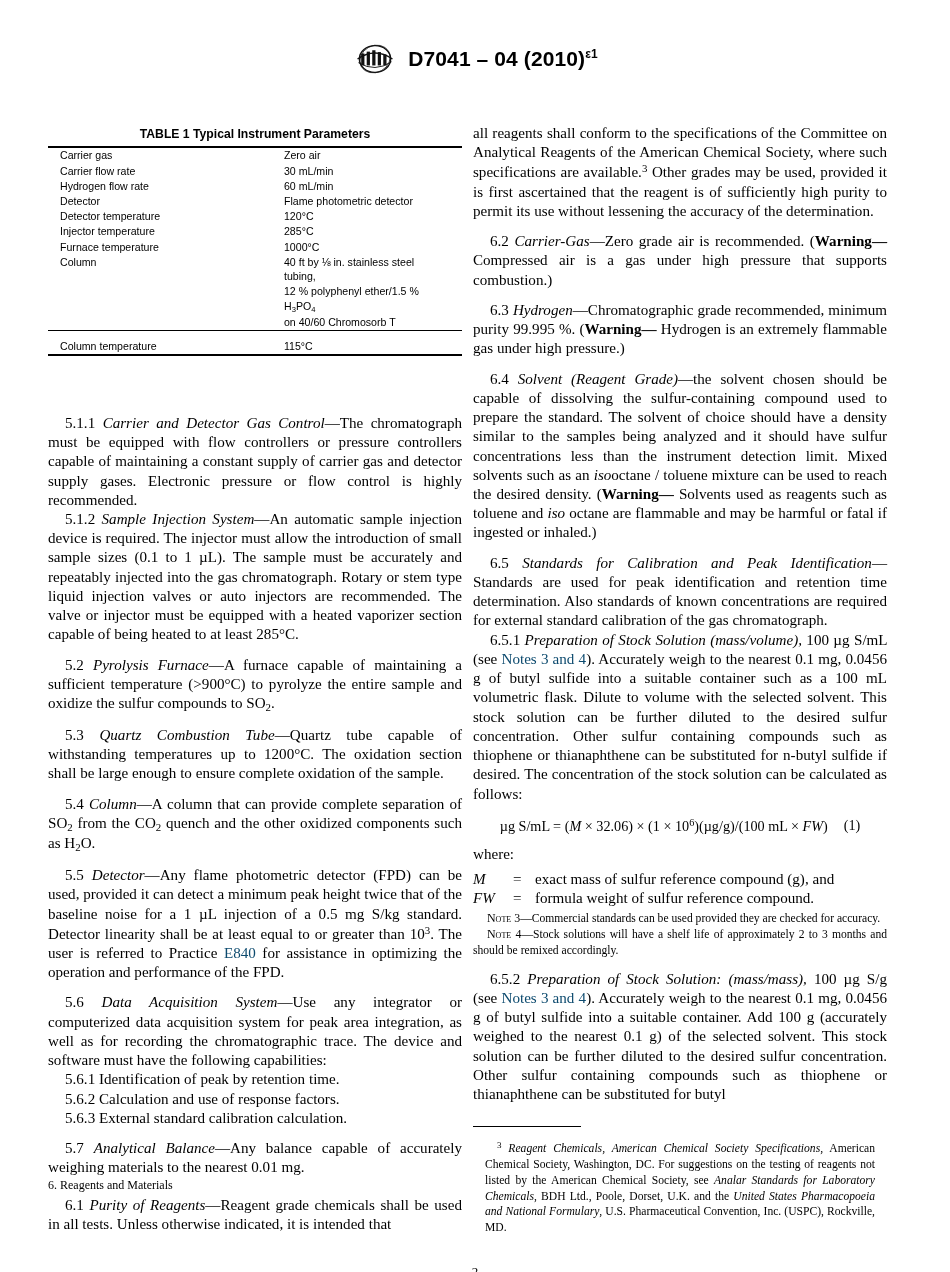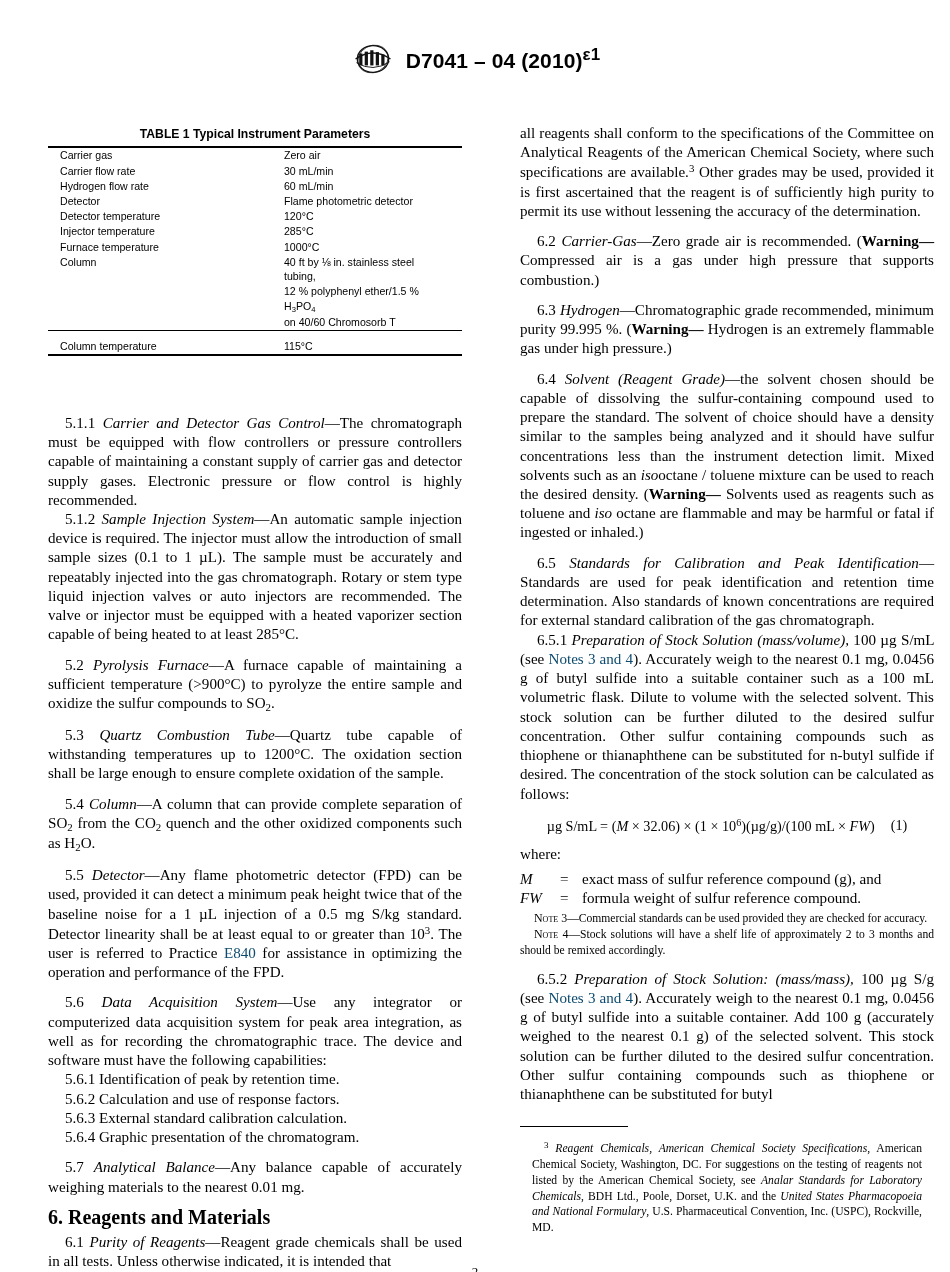--- a/index.html
+++ b/index.html
@@ -39,40 +39,40 @@
     display: block;
   }
   .doc-designation {
     font-family: "Liberation Sans", sans-serif;
     font-weight: bold;
     font-size: 21px;
     letter-spacing: 0.1px;
     white-space: nowrap;
   }
   .doc-designation sup {
-    font-size: 17px;
+    font-size: 12px;
     vertical-align: super;
     margin-top: 48px;
   }
 
   
   .columns {
     position: absolute;
     top: 88px;
     left: 48px;
     width: 862px;
     height: 1120px;
   }
   .col {
     position: absolute;
     top: 0;
     width: 414px;
   }
   .col-left { left: 0; }
-  .col-right { left: 472px; }
+  .col-right { left: 425px; }
 
   
   .tbl-wrap {
     width: 414px;
     margin-bottom: 4px;
   }
   .tbl-title {
     font-family: "Liberation Sans", sans-serif;
     font-weight: bold;
     font-size: 12.2px;
@@ -125,23 +125,23 @@
     text-indent: 17px;
     text-align: left;
   }
   .it { font-style: italic; }
   .bd { font-weight: bold; }
   .red { color: #0c4a6e; }
   sub { font-size: 0.72em; vertical-align: -0.26em; }
   sup { font-size: 0.72em; vertical-align: 0.46em; }
 
   h3.section {
-    font-size: 20px;
-    font-weight: bold;
-    margin: 8px 0 3px 0;
+    font-size: 12px;
+    font-weight: normal;
+    margin: 0 0 3px 0;
     line-height: 1.25;
   }
 
   
   .equation {
     font-size: 14.2px;
     margin: 12px 0 2px 0;
     text-align: center;
     line-height: 1.3;
     white-space: nowrap;
@@ -291,21 +291,20 @@
 
       <p class="body indent gap"><span>5.4</span> <span class="it">Column</span><span>—A column that can provide complete separation of SO</span><sub>2</sub><span> from the CO</span><sub>2</sub><span> quench and the other oxidized components such as H</span><sub>2</sub><span>O.</span></p>
 
       <p class="body indent gap"><span>5.5</span> <span class="it">Detector</span><span>—Any flame photometric detector (FPD) can be used, provided it can detect a minimum peak height twice that of the baseline noise for a 1 µL injection of a 0.5 mg S/kg standard. Detector linearity shall be at least equal to or greater than 10</span><sup>3</sup><span>. The user is referred to Practice </span><a href="#" class="red" style="text-decoration:none">E840</a><span> for assistance in optimizing the operation and performance of the FPD.</span></p>
 
       <p class="body indent gap"><span>5.6</span> <span class="it">Data Acquisition System</span><span>—Use any integrator or computerized data acquisition system for peak area integration, as well as for recording the chromatographic trace. The device and software must have the following capabilities:</span></p>
 
       <p class="sublist">5.6.1  Identification of peak by retention time.</p>
       <p class="sublist">5.6.2  Calculation and use of response factors.</p>
       <p class="sublist">5.6.3  External standard calibration calculation.</p>
-      <p class="sublist">5.6.4  Graphic presentation of the chromatogram.</p>
 
       <p class="body indent gap"><span>5.7</span> <span class="it">Analytical Balance</span><span>—Any balance capable of accurately weighing materials to the nearest 0.01 mg.</span></p>
 
       <h3 class="section">6.  Reagents and Materials</h3>
 
       <p class="body indent"><span>6.1</span> <span class="it">Purity of Reagents</span><span>—Reagent grade chemicals shall be used in all tests. Unless otherwise indicated, it is intended that</span></p>
     </div>
 
     <div class="col col-right">
 

